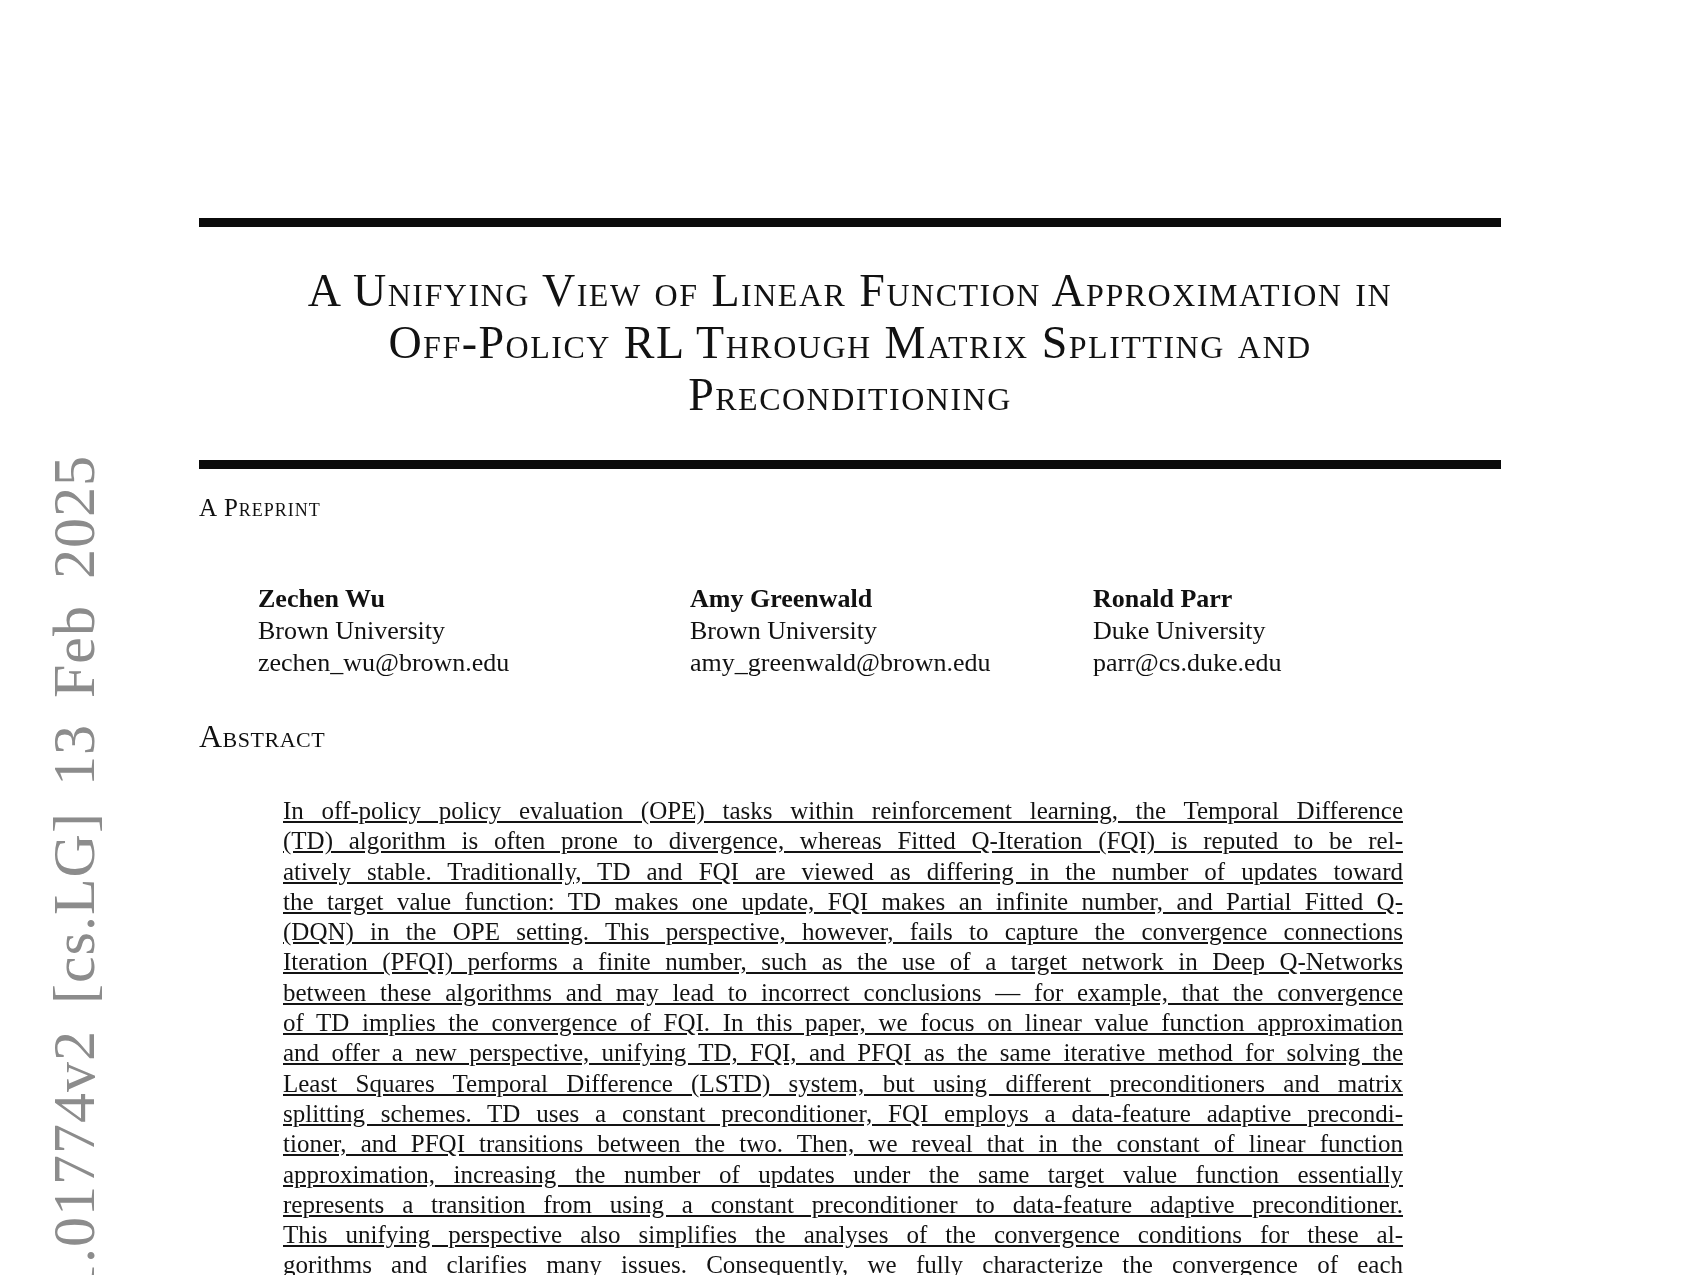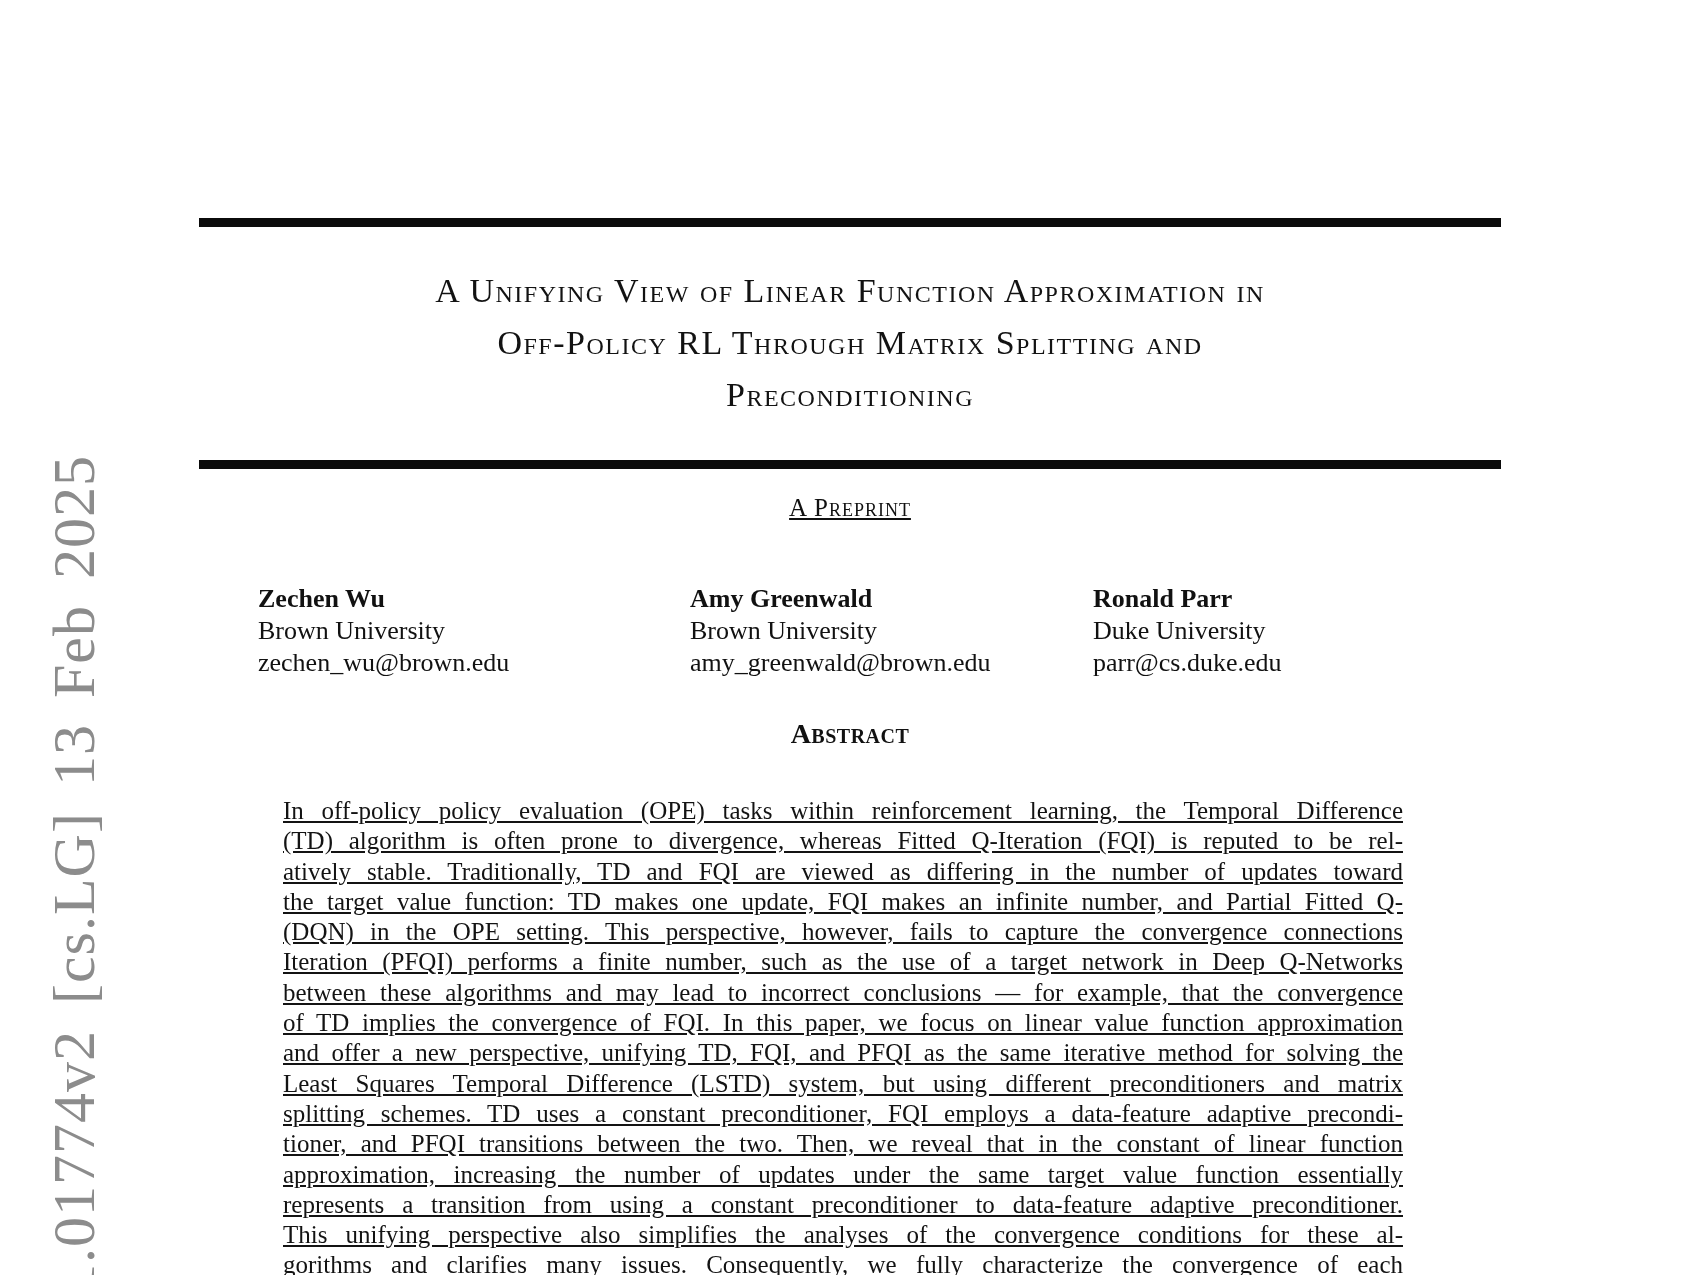--- a/index.html
+++ b/index.html
@@ -32,56 +32,55 @@
     background: #0b0b0b;
   }
   .rule-top { top: 218px; }
   .rule-bottom { top: 460px; }
 
   .title-block {
     position: absolute;
     left: 199px; top: 265px; width: 1302px;
     text-align: center;
     font-variant: small-caps;
-    font-size: 34px;
+    font-size: 46px;
     line-height: 52px;
     letter-spacing: 1.5px;
     color: #121212;
   }
 
   .preprint {
     position: absolute;
     left: 199px; top: 494px; width: 1302px;
-    text-align: center;
+    text-align: left;
     font-variant: small-caps;
     font-size: 25px;
     letter-spacing: 1px;
-    text-decoration: underline;
   }
 
   .author-block {
     position: absolute;
     top: 583px;
     width: 400px;
     text-align: left;
     font-size: 26px;
     line-height: 32px;
   }
   .author-1 { left: 258px; }
   .author-2 { left: 690px; }
   .author-3 { left: 1093px; }
   .author-name { font-weight: bold; }
 
   .abstract-heading {
     position: absolute;
     left: 199px; top: 718px; width: 1302px;
-    text-align: center;
+    text-align: left;
     font-variant: small-caps;
-    font-weight: bold;
-    font-size: 28px;
+    font-weight: normal;
+    font-size: 32px;
     letter-spacing: 0.5px;
   }
 
   .abstract-body {
     position: absolute;
     left: 283px; top: 796px; width: 1120px;
     font-size: 25px;
     line-height: 30.3px;
     color: #131313;
   }

